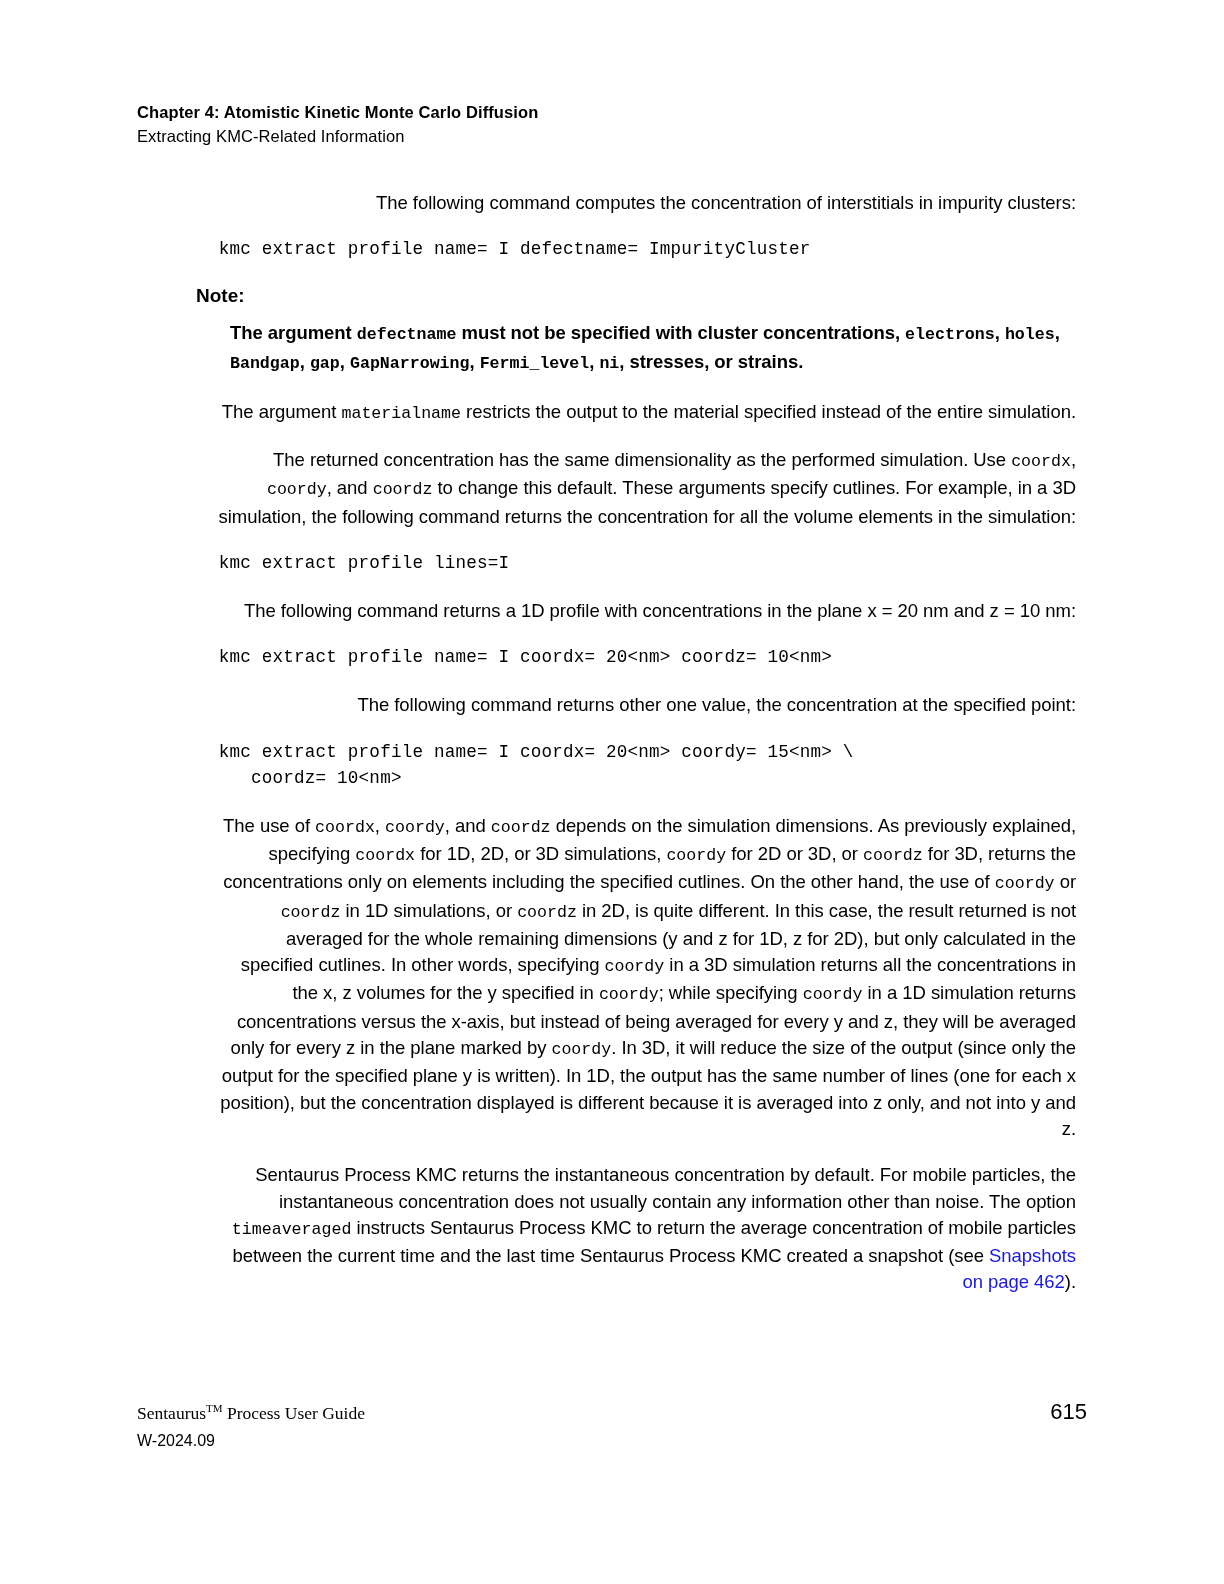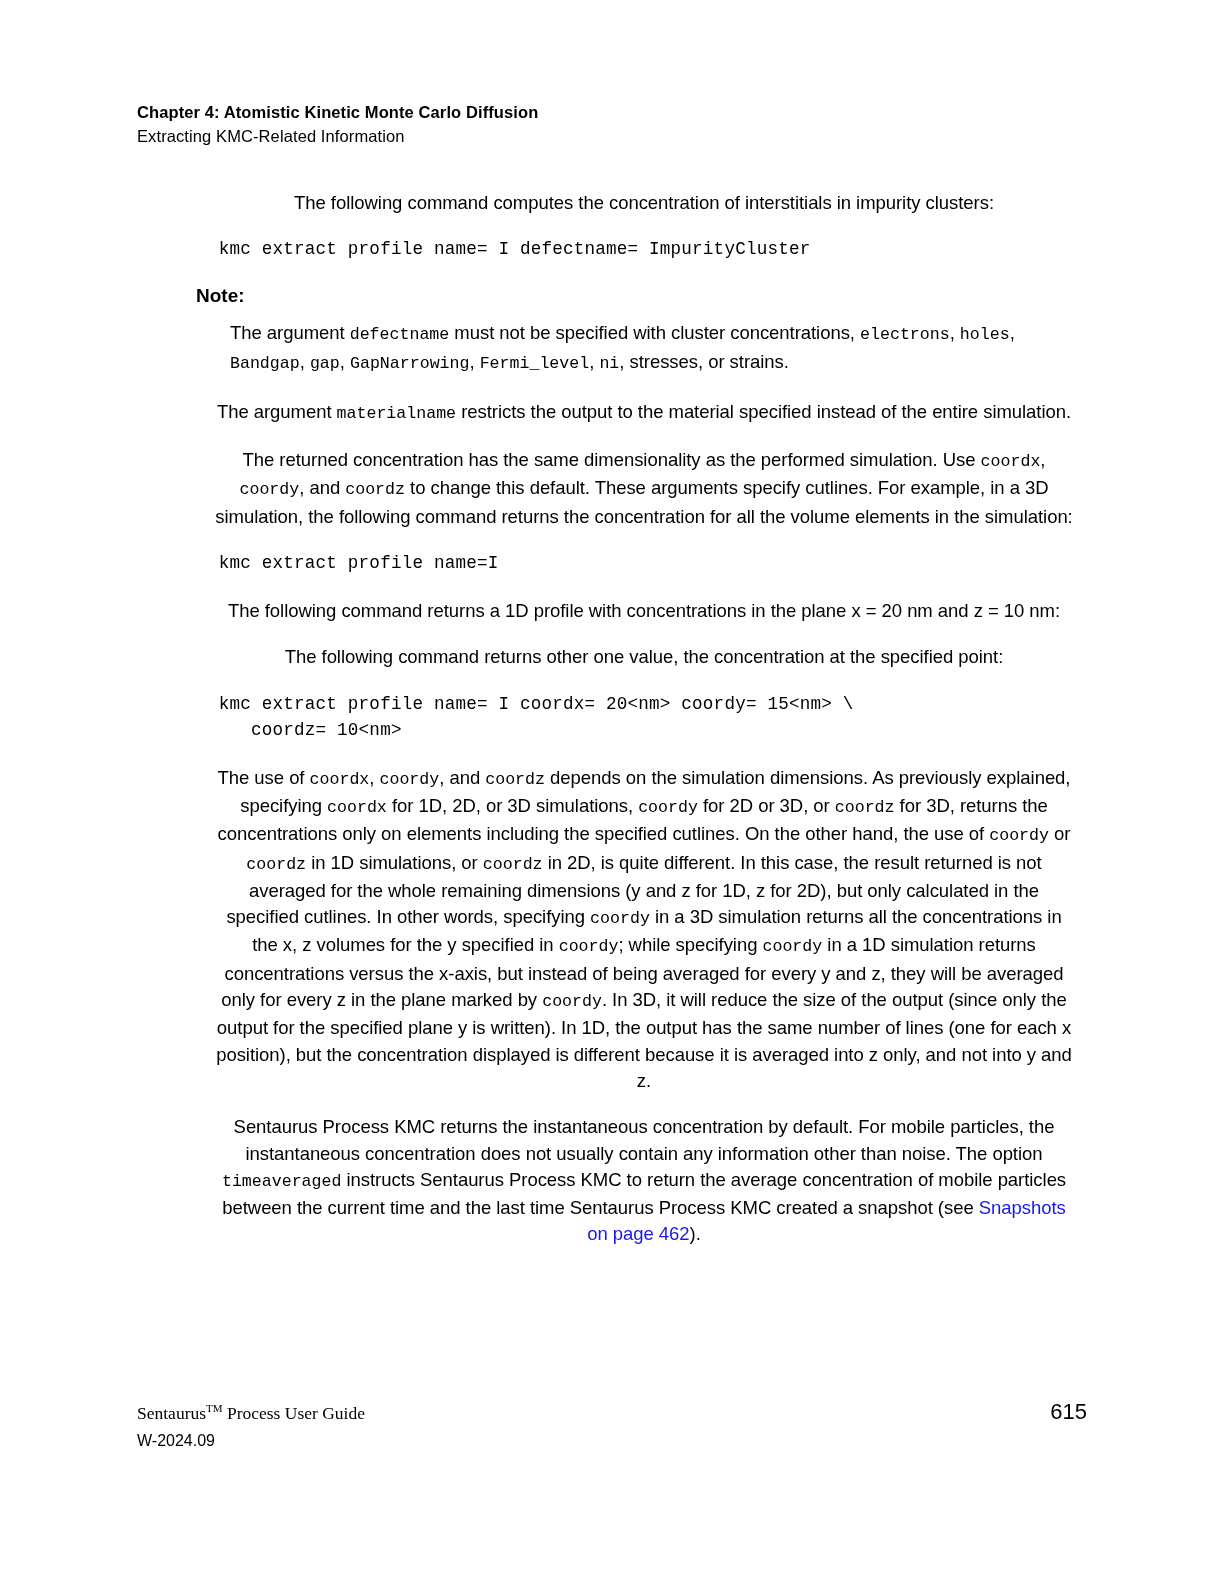--- a/index.html
+++ b/index.html
@@ -48,21 +48,21 @@
     position:absolute;
     left:196px;
     top:190px;
     width:880px;
   }
 
   p.body {
     font-size:18.5px;
     line-height:26.3px;
     margin:0 0 20px 16px;
-    text-align:center;
+    text-align:right;
     letter-spacing:-0.05px;
   }
 
   code, .mono {
     font-family:"Liberation Mono", "DejaVu Sans Mono", monospace;
     font-size:17px;
     letter-spacing:0px;
   }
   
   p.body code {
@@ -81,20 +81,21 @@
 
   h4.note {
     font-size:19px;
     font-weight:bold;
     margin:0 0 12px 0;
     line-height:24px;
   }
   .note-block {
     padding-left:34px;
     margin-bottom:22px;
+    font-weight:bold;
   }
   .note-block p {
     font-size:18.5px;
     line-height:26.3px;
     margin:0;
     letter-spacing:-0.05px;
   }
   .note-block code { font-size:16.6px; }
 
   a.xref {
@@ -149,24 +150,25 @@
     <h4 class="note">Note:</h4>
 
     <div class="note-block">
       <p><span>The argument </span><code>defectname</code><span> must not be specified with cluster concentrations, </span><code>electrons</code><span>, </span><code>holes</code><span>, </span><code>Bandgap</code><span>, </span><code>gap</code><span>, </span><code>GapNarrowing</code><span>, </span><code>Fermi_level</code><span>, </span><code>ni</code><span>, stresses, or strains.</span></p>
     </div>
 
     <p class="body"><span>The argument </span><code>materialname</code><span> restricts the output to the material specified instead of the entire simulation.</span></p>
 
     <p class="body"><span>The returned concentration has the same dimensionality as the performed simulation. Use </span><code>coordx</code><span>, </span><code>coordy</code><span>, and </span><code>coordz</code><span> to change this default. These arguments specify cutlines. For example, in a 3D simulation, the following command returns the concentration for all the volume elements in the simulation:</span></p>
 
-    <pre class="cmd"> kmc extract profile name=I</pre>
+    <pre class="cmd"> kmc extract profile lines=I</pre>
 
     <p class="body">The following command returns a 1D profile with concentrations in the plane x = 20 nm and z = 10 nm:</p>
 
+    <pre class="cmd"> kmc extract profile name= I coordx= 20&lt;nm&gt; coordz= 10&lt;nm&gt;</pre>
 
     <p class="body">The following command returns other one value, the concentration at the specified point:</p>
 
     <pre class="cmd"> kmc extract profile name= I coordx= 20&lt;nm&gt; coordy= 15&lt;nm&gt; \
     coordz= 10&lt;nm&gt;</pre>
 
     <p class="body"><span>The use of </span><code>coordx</code><span>, </span><code>coordy</code><span>, and </span><code>coordz</code><span> depends on the simulation dimensions. As previously explained, specifying </span><code>coordx</code><span> for 1D, 2D, or 3D simulations, </span><code>coordy</code><span> for 2D or 3D, or </span><code>coordz</code><span> for 3D, returns the concentrations only on elements including the specified cutlines. On the other hand, the use of </span><code>coordy</code><span> or </span><code>coordz</code><span> in 1D simulations, or </span><code>coordz</code><span> in 2D, is quite different. In this case, the result returned is not averaged for the whole remaining dimensions (y and z for 1D, z for 2D), but only calculated in the specified cutlines. In other words, specifying </span><code>coordy</code><span> in a 3D simulation returns all the concentrations in the x, z volumes for the y specified in </span><code>coordy</code><span>; while specifying </span><code>coordy</code><span> in a 1D simulation returns concentrations versus the x-axis, but instead of being averaged for every y and z, they will be averaged only for every z in the plane marked by </span><code>coordy</code><span>. In 3D, it will reduce the size of the output (since only the output for the specified plane y is written). In 1D, the output has the same number of lines (one for each x position), but the concentration displayed is different because it is averaged into z only, and not into y and z.</span></p>
 
     <p class="body"><span>Sentaurus Process KMC returns the instantaneous concentration by default. For mobile particles, the instantaneous concentration does not usually contain any information other than noise. The option </span><code>timeaveraged</code><span> instructs Sentaurus Process KMC to return the average concentration of mobile particles between the current time and the last time Sentaurus Process KMC created a snapshot (see </span><a class="xref" href="#">Snapshots on page 462</a><span>).</span></p>
 

